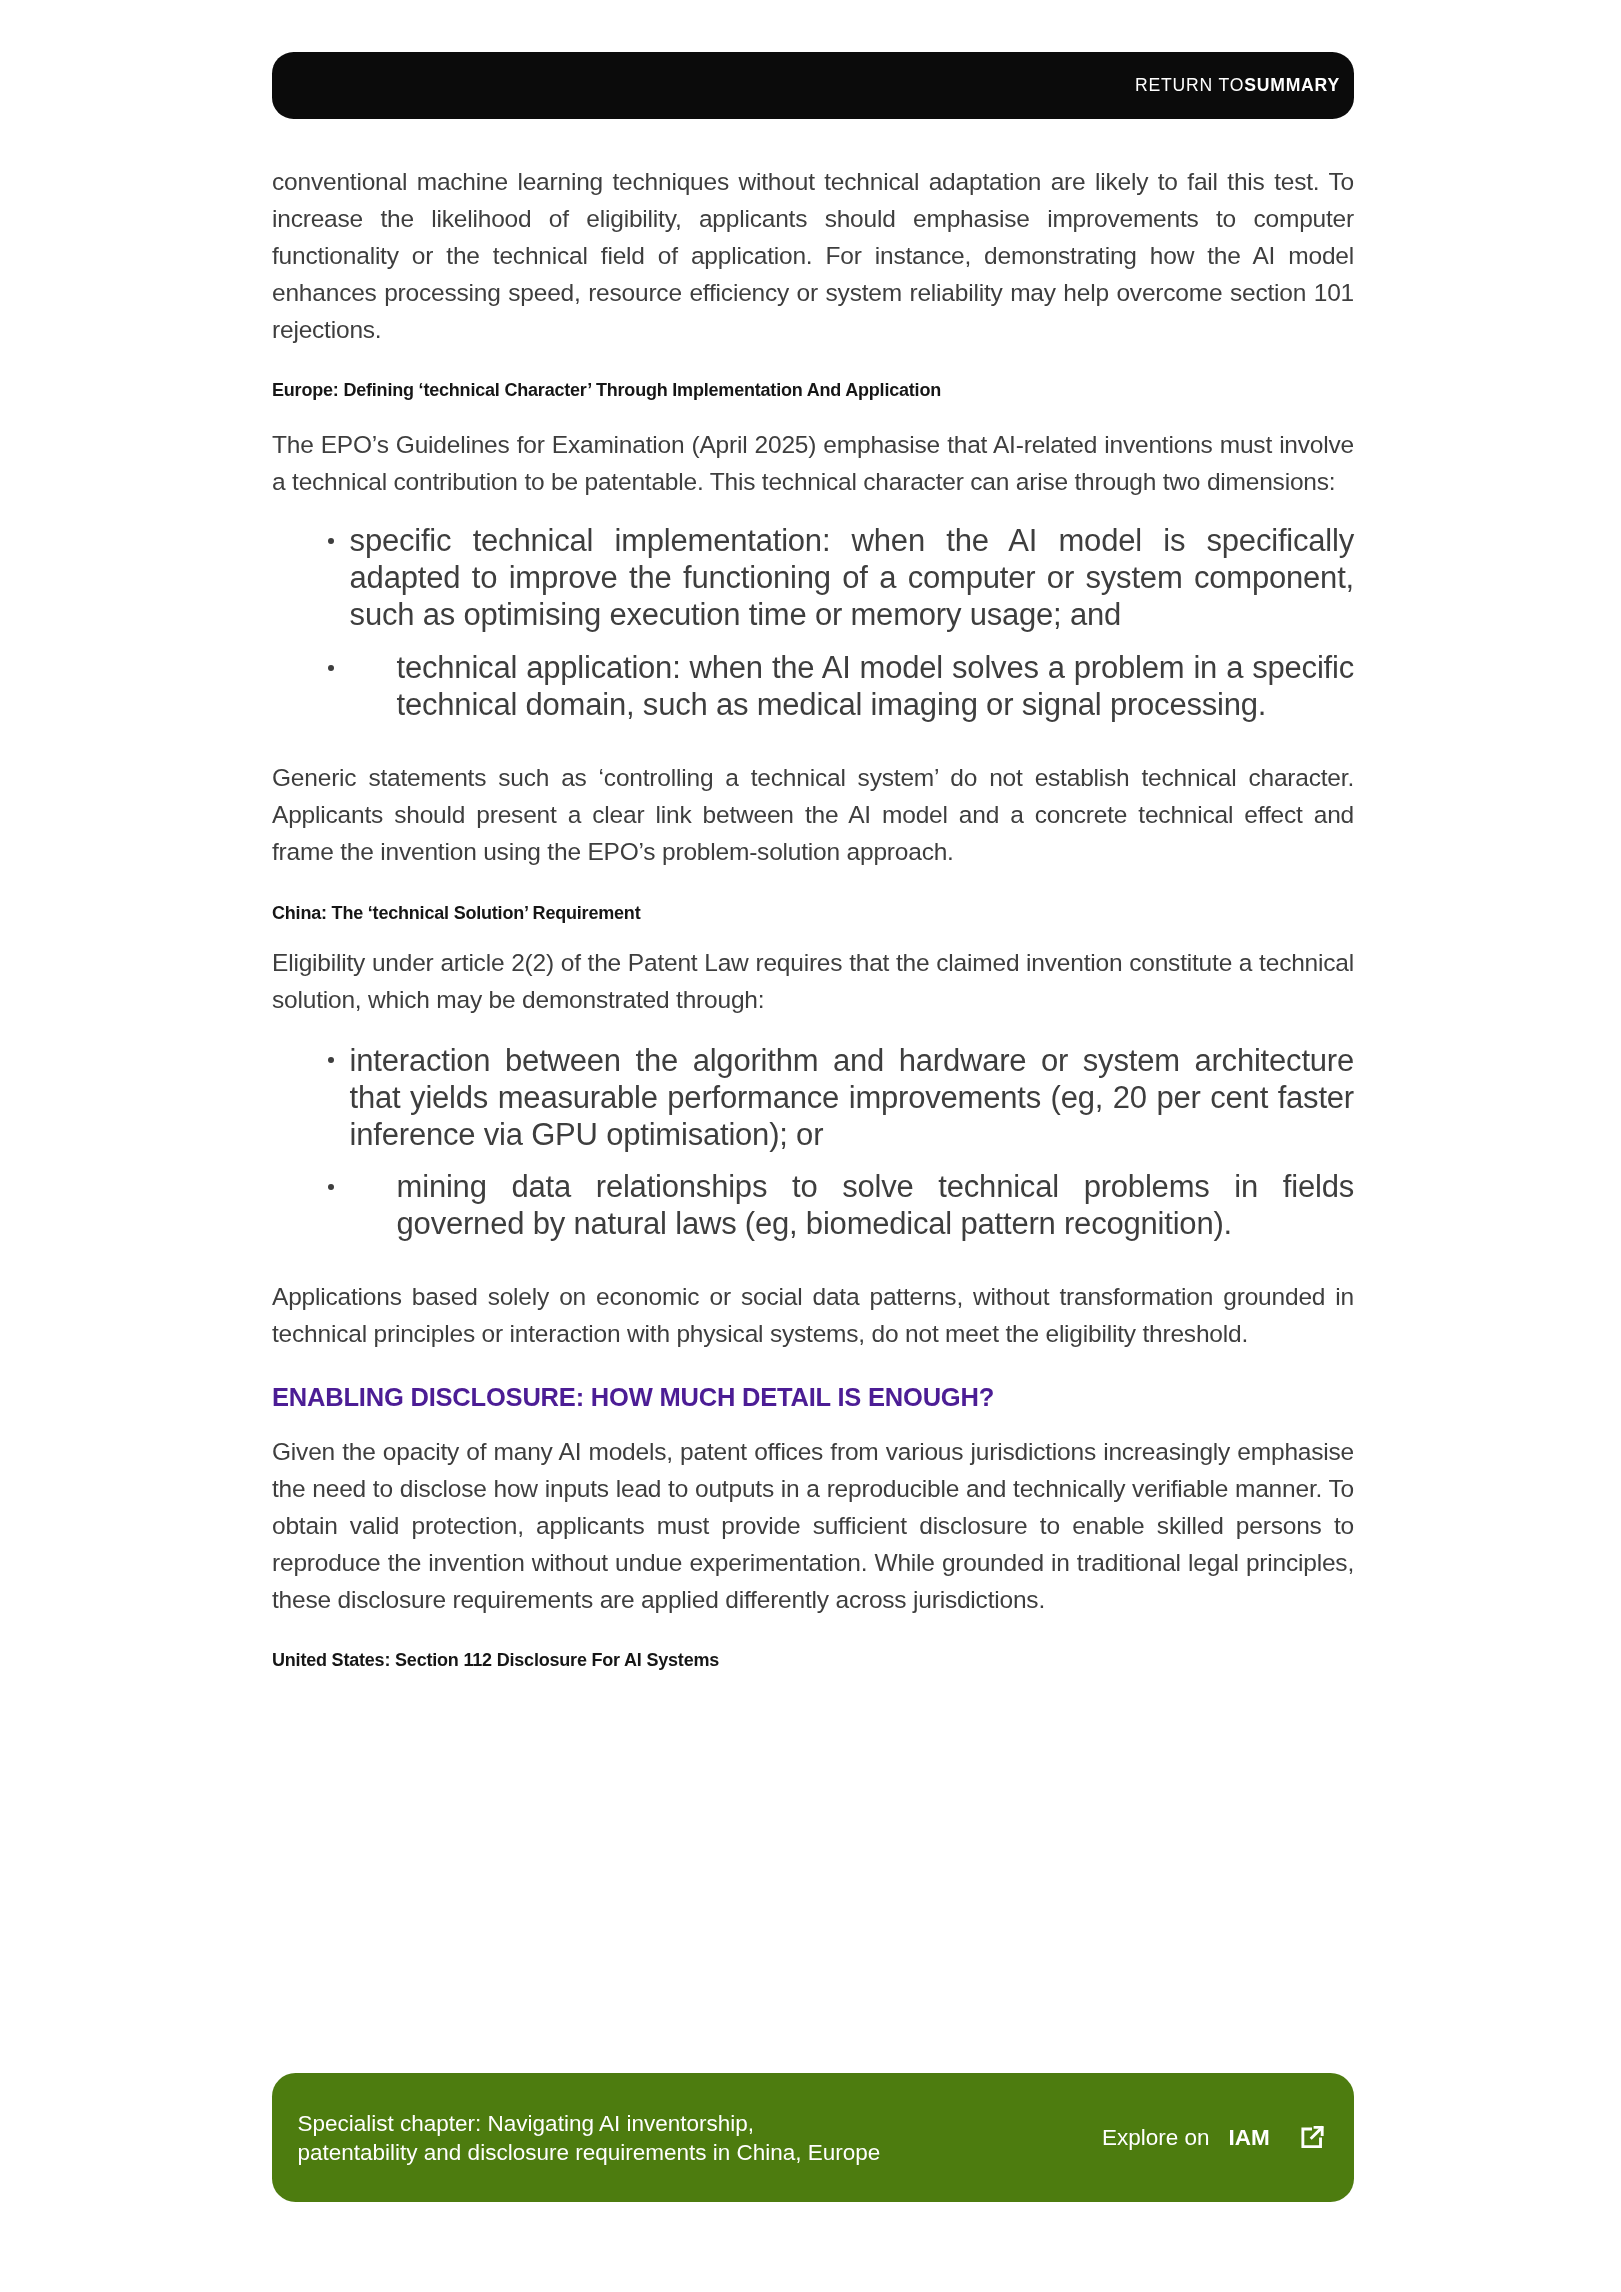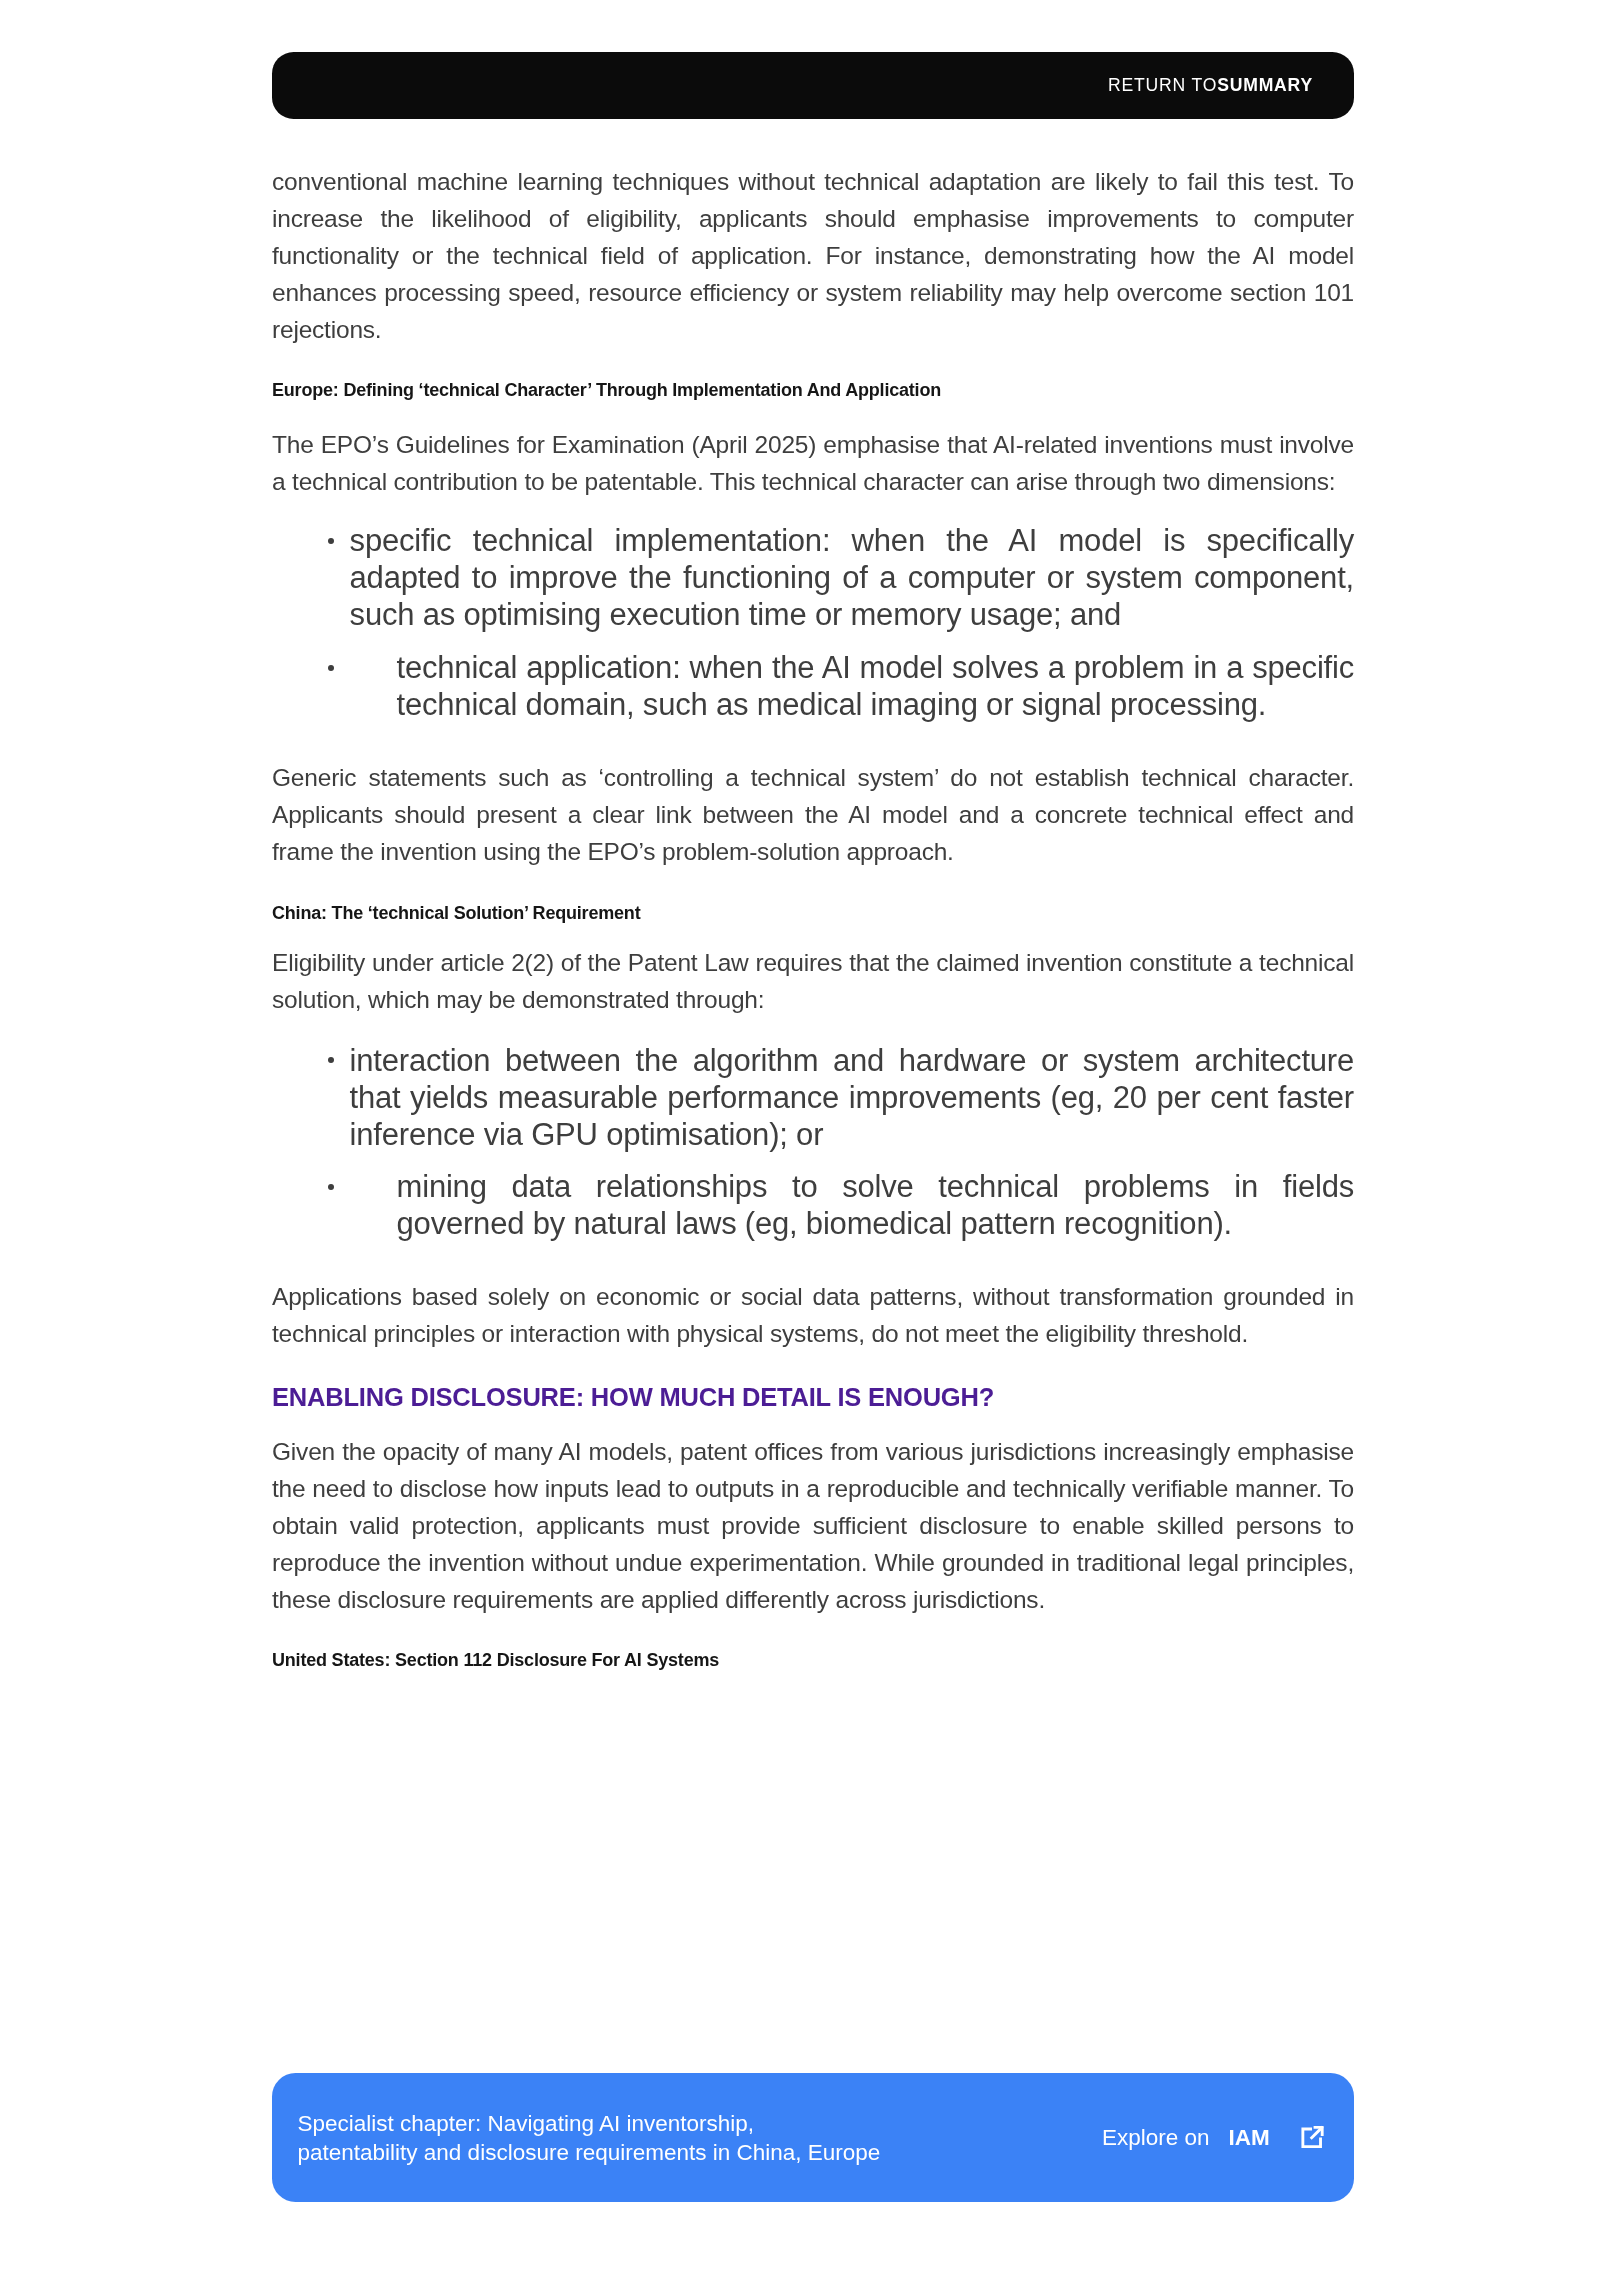--- a/index.html
+++ b/index.html
@@ -17,21 +17,21 @@
   
   .top-pill {
     display: flex;
     align-items: center;
     justify-content: flex-end;
     margin: 52px 0 0 272px;
     width: 1082px;
     height: 67px;
     background: #0b0b0b;
     border-radius: 21.6px;
-    padding-right: 41px;
+    padding-right: 14px;
     color: #ffffff;
     text-decoration: none;
     font-size: 17.6px;
     letter-spacing: 0.8px;
   }
   .top-pill .reg  { font-weight: 400; }
   .top-pill .bold { font-weight: 700; }
 
   
   .content {
@@ -86,21 +86,21 @@
     color: #3e3e3e;
   }
 
   
   .footer-pill {
     position: absolute;
     left: 272px;
     top: 2073px;
     width: 1082px;
     height: 129px;
-    background: #3b82f6;
+    background: #4d7c0f;
     border-radius: 23.5px;
     display: flex;
     align-items: center;
     justify-content: space-between;
     padding: 0 29px 0 25.5px;
     color: #ffffff;
   }
   .footer-title {
     font-size: 22.5px;
     line-height: 29px;

